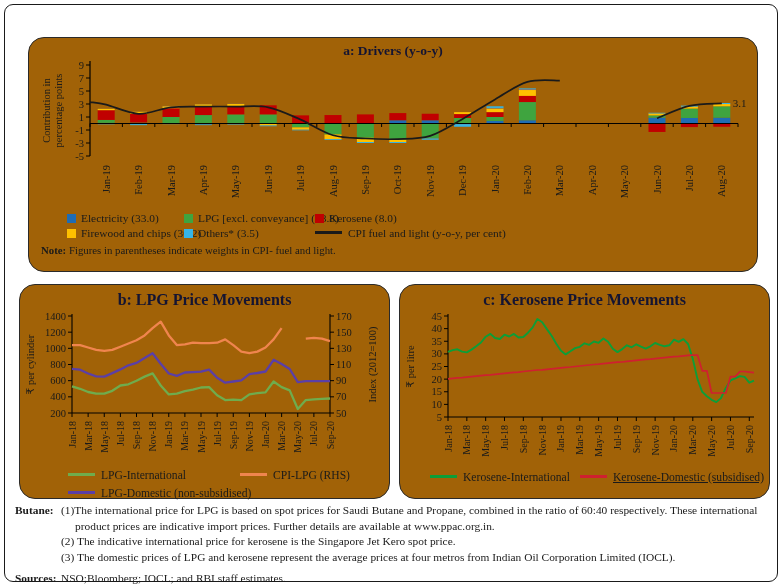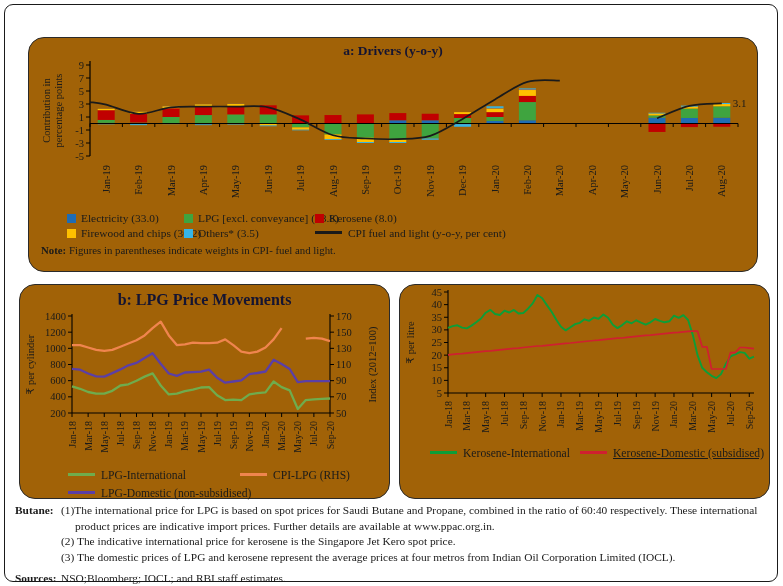--- a/index.html
+++ b/index.html
@@ -282,20 +282,21 @@
         <line x1="291.875" y1="104" x2="291.875" y2="108" stroke="#000" stroke-width="1"></line>
         <text x="295.375" y="112" font-size="10" transform="rotate(-90 295.375 112)" text-anchor="end">Jul-20</text>
         <line x1="308" y1="104" x2="308" y2="108" stroke="#000" stroke-width="1"></line>
         <text x="311.5" y="112" font-size="10" transform="rotate(-90 311.5 112)" text-anchor="end">Sep-20</text>
       </svg>
     <div class="pb-leg"><span class="lg-item"><span class="sw sw-line" style="background: rgb(111, 172, 77);"></span><span>LPG-International</span></span><span class="lg-item"><span class="sw sw-line" style="background: rgb(240, 133, 78);"></span><span>CPI-LPG (RHS)</span></span></div>
     <div class="pb-leg"><span class="lg-item"><span class="sw sw-line" style="background: rgb(91, 63, 166);"></span><span>LPG-Domestic (non-subsidised)</span></span></div>
   </div>
 
   <div class="panel panel-c">
+    <div class="p-title">c: Kerosene Price Movements</div>
     <svg id="svg-c" width="366" height="156" style="margin-left:2px;">
         <line x1="46" y1="5" x2="46" y2="108" stroke="#000" stroke-width="1.1"></line>
         <line x1="46" y1="108" x2="352" y2="108" stroke="#000" stroke-width="1.1"></line>
         <line x1="42" y1="7" x2="46" y2="7" stroke="#000" stroke-width="1"></line>
         <text x="40" y="10.5" font-size="10.5" text-anchor="end">45</text>
         <line x1="42" y1="19.625" x2="46" y2="19.625" stroke="#000" stroke-width="1"></line>
         <text x="40" y="23.125" font-size="10.5" text-anchor="end">40</text>
         <line x1="42" y1="32.25" x2="46" y2="32.25" stroke="#000" stroke-width="1"></line>
         <text x="40" y="35.75" font-size="10.5" text-anchor="end">35</text>
         <line x1="42" y1="44.875" x2="46" y2="44.875" stroke="#000" stroke-width="1"></line>

